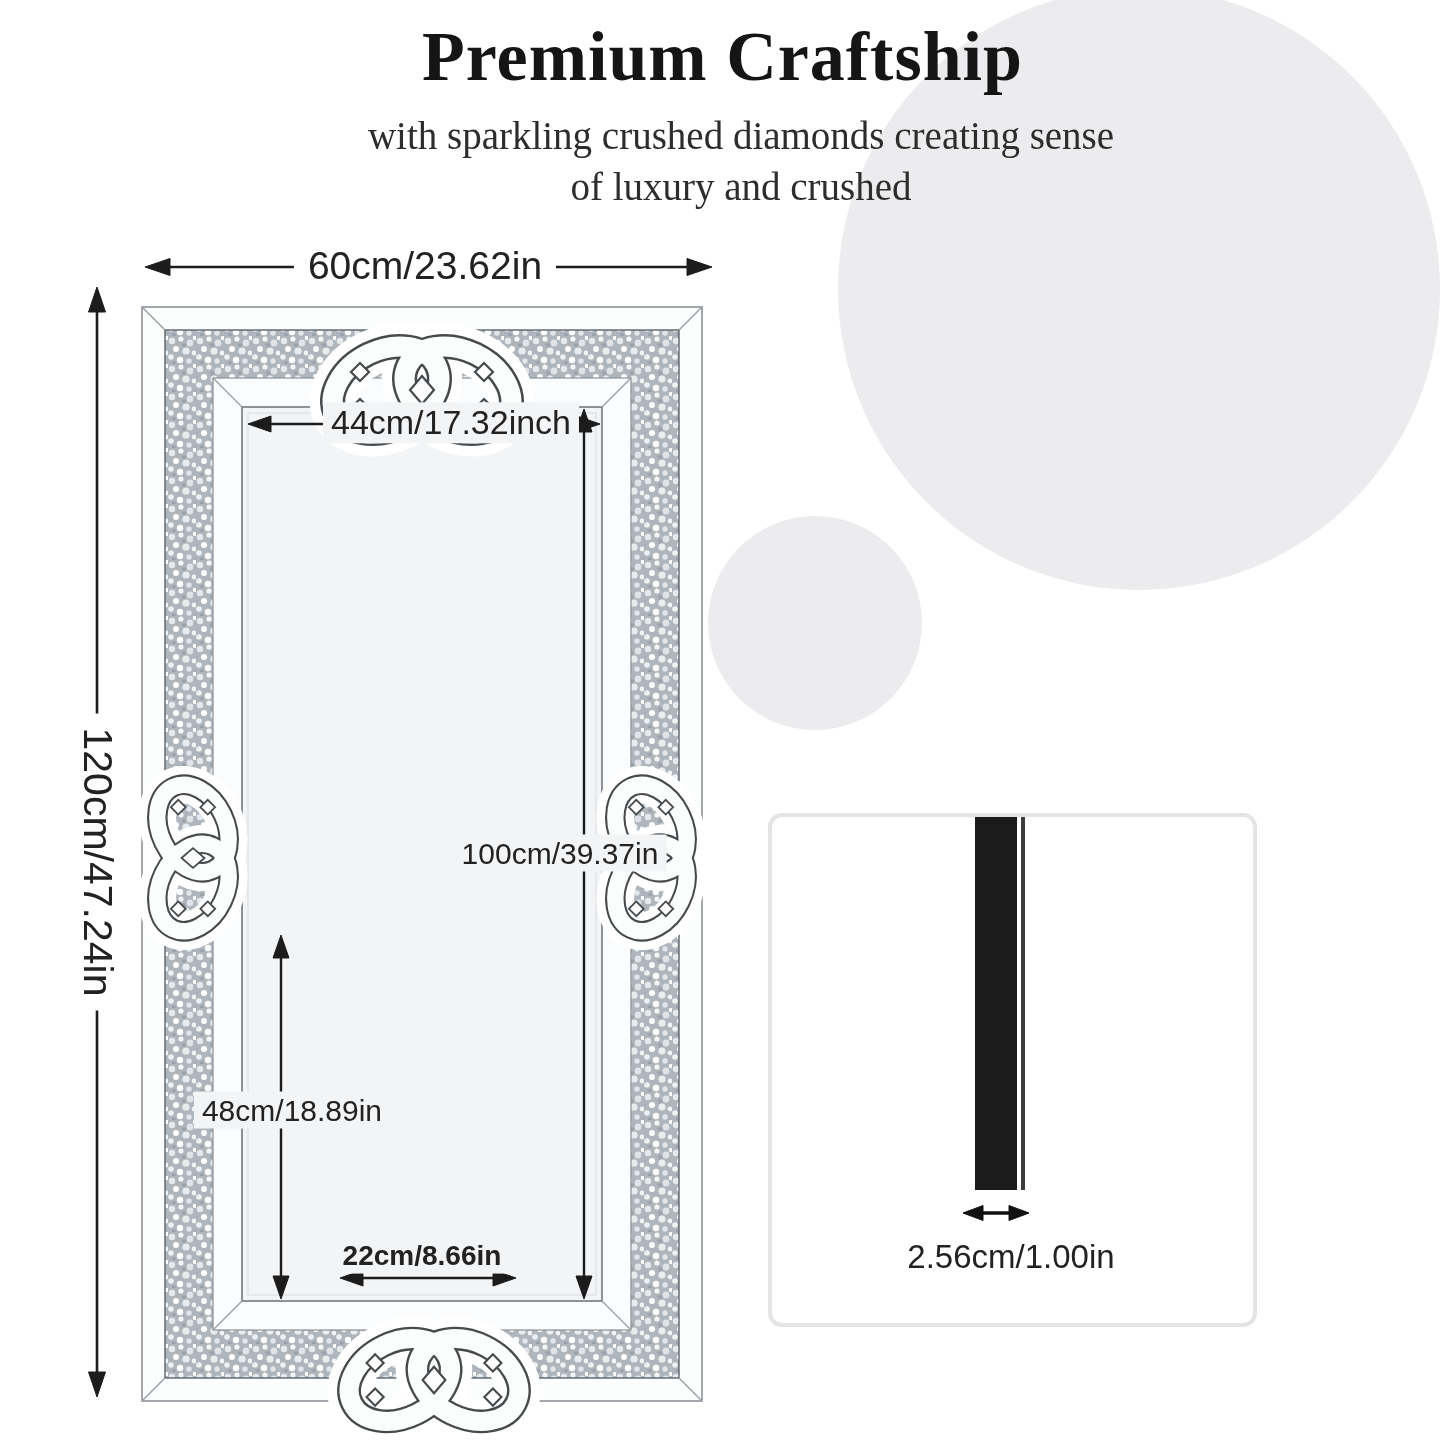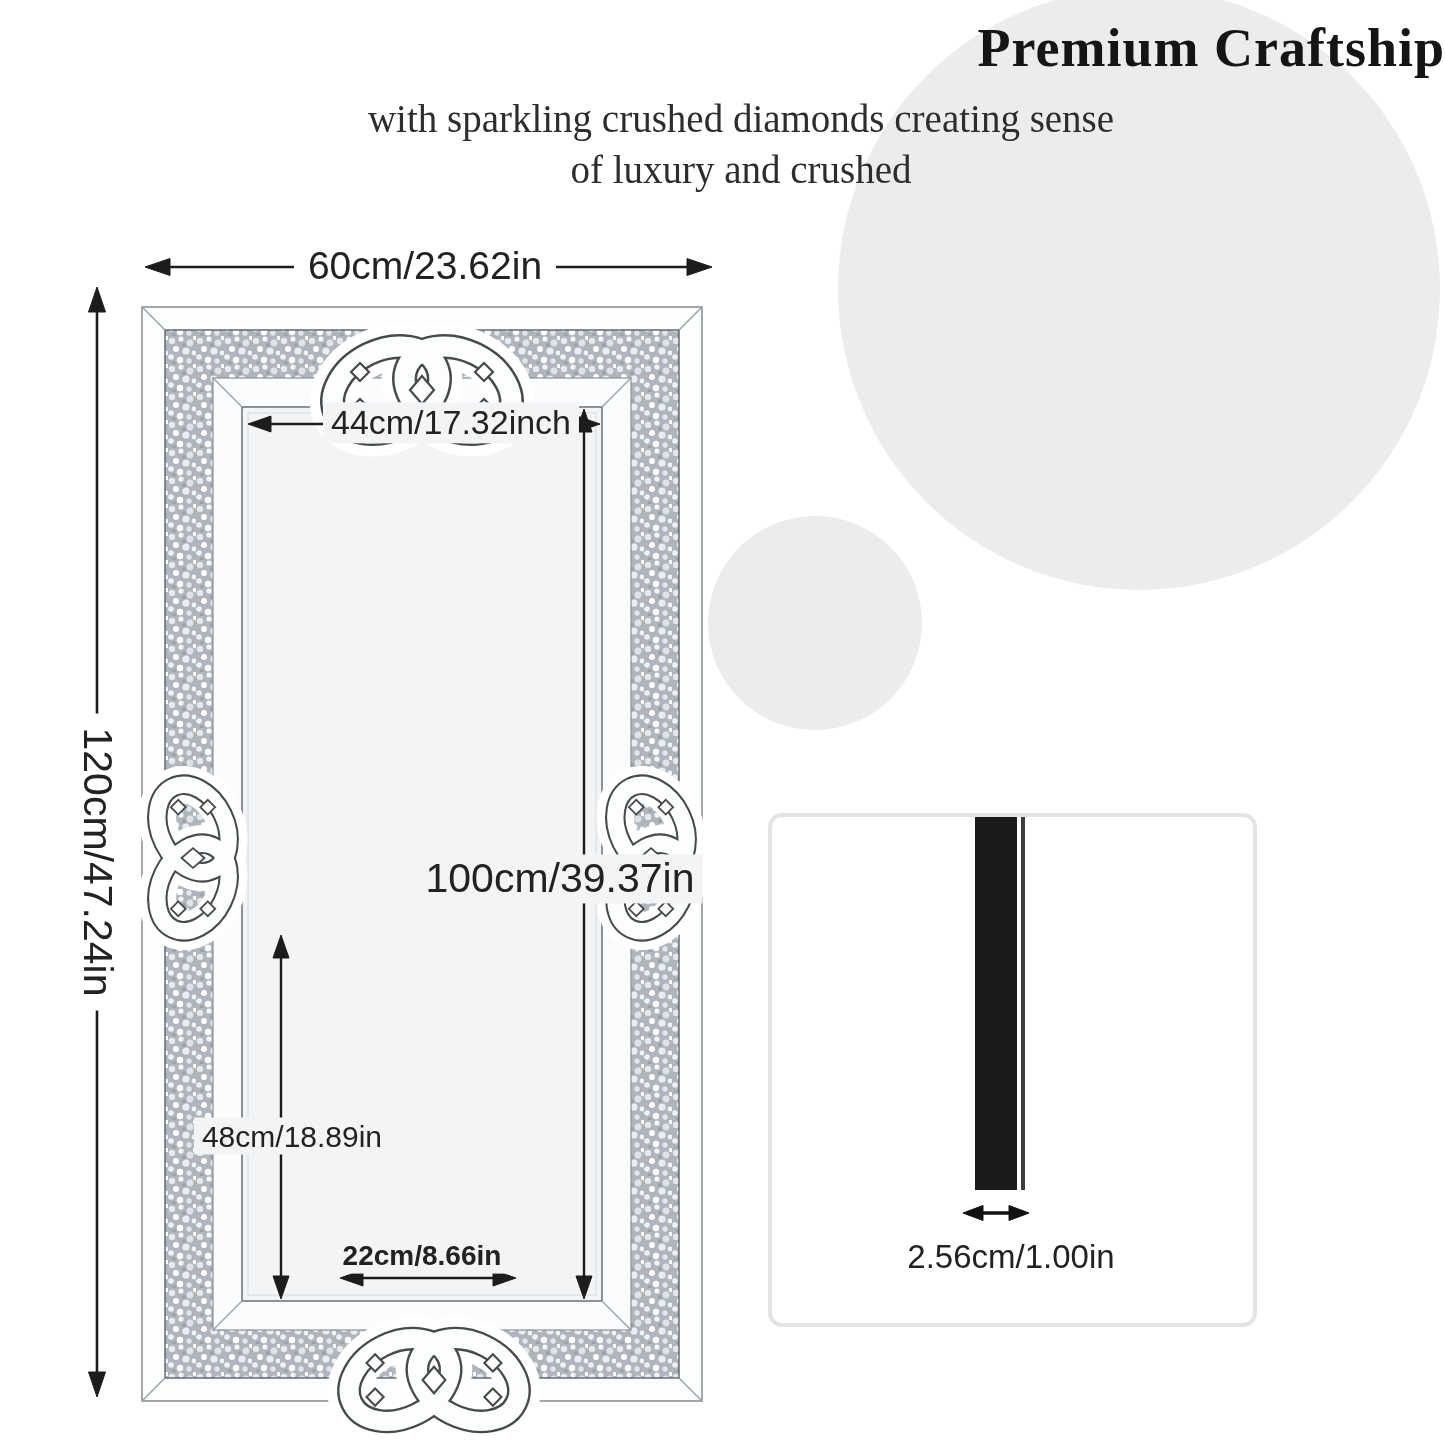--- a/index.html
+++ b/index.html
@@ -9,43 +9,43 @@
   }
   
   .bg-circle{position:absolute;border-radius:50%;background:#ececee;}
   .bg-circle.big{left:838px;top:-12px;width:602px;height:602px;}
   .bg-circle.med{left:708px;top:516px;width:214px;height:214px;}
 
   
   .header{position:absolute;left:0;top:20px;width:100%;text-align:center;z-index:3;}
   .title{
     margin:0;font-family:"Liberation Serif",serif;font-weight:700;
-    font-size:54px;line-height:1.05;color:#151515;letter-spacing:1px;text-align:right;
+    font-size:70px;line-height:1.05;color:#151515;letter-spacing:1px;
   }
   .sub{
     margin:0;font-family:"Liberation Serif",serif;font-weight:400;
     font-size:39px;line-height:1.32;color:#2d2d2d;padding-left:37px;
   }
   .sub.first{margin-top:16px;}
 
   
   .mirror-svg{position:absolute;left:80px;top:250px;width:640px;height:1195px;z-index:2;}
 
   
   .dim{
     position:absolute;z-index:4;white-space:nowrap;color:#222;
     transform:translate(-50%,-50%);line-height:1.1;
   }
   .dim.onwhite{background:#ffffff;padding:2px 14px;}
   .dim.onglass{background:#f3f4f6;padding:2px 8px;}
   .lbl-60{left:425px;top:266px;font-size:39px;}
   .lbl-120{left:97px;top:862px;font-size:41px;transform:translate(-50%,-50%) rotate(90deg);}
   .lbl-44{left:451px;top:423px;font-size:34px;}
-  .lbl-100{left:560px;top:879px;font-size:41px;}
-  .lbl-48{left:292px;top:1136px;font-size:30px;}
+  .lbl-100{left:560px;top:853px;font-size:30px;}
+  .lbl-48{left:292px;top:1110px;font-size:30px;}
   .lbl-22{left:422px;top:1256px;font-size:28px;font-weight:bold;}
 
   
   .card{
     position:absolute;left:768px;top:813px;width:489px;height:514px;
     box-sizing:border-box;border:4px solid #e4e4e6;border-radius:14px;
     background:#ffffff;z-index:2;
   }
   .bar{position:absolute;left:203px;top:0px;width:42px;height:373px;background:#1b1b1b;}
   .bar-line{position:absolute;left:249px;top:0px;width:4px;height:373px;background:#3d3d3d;}

